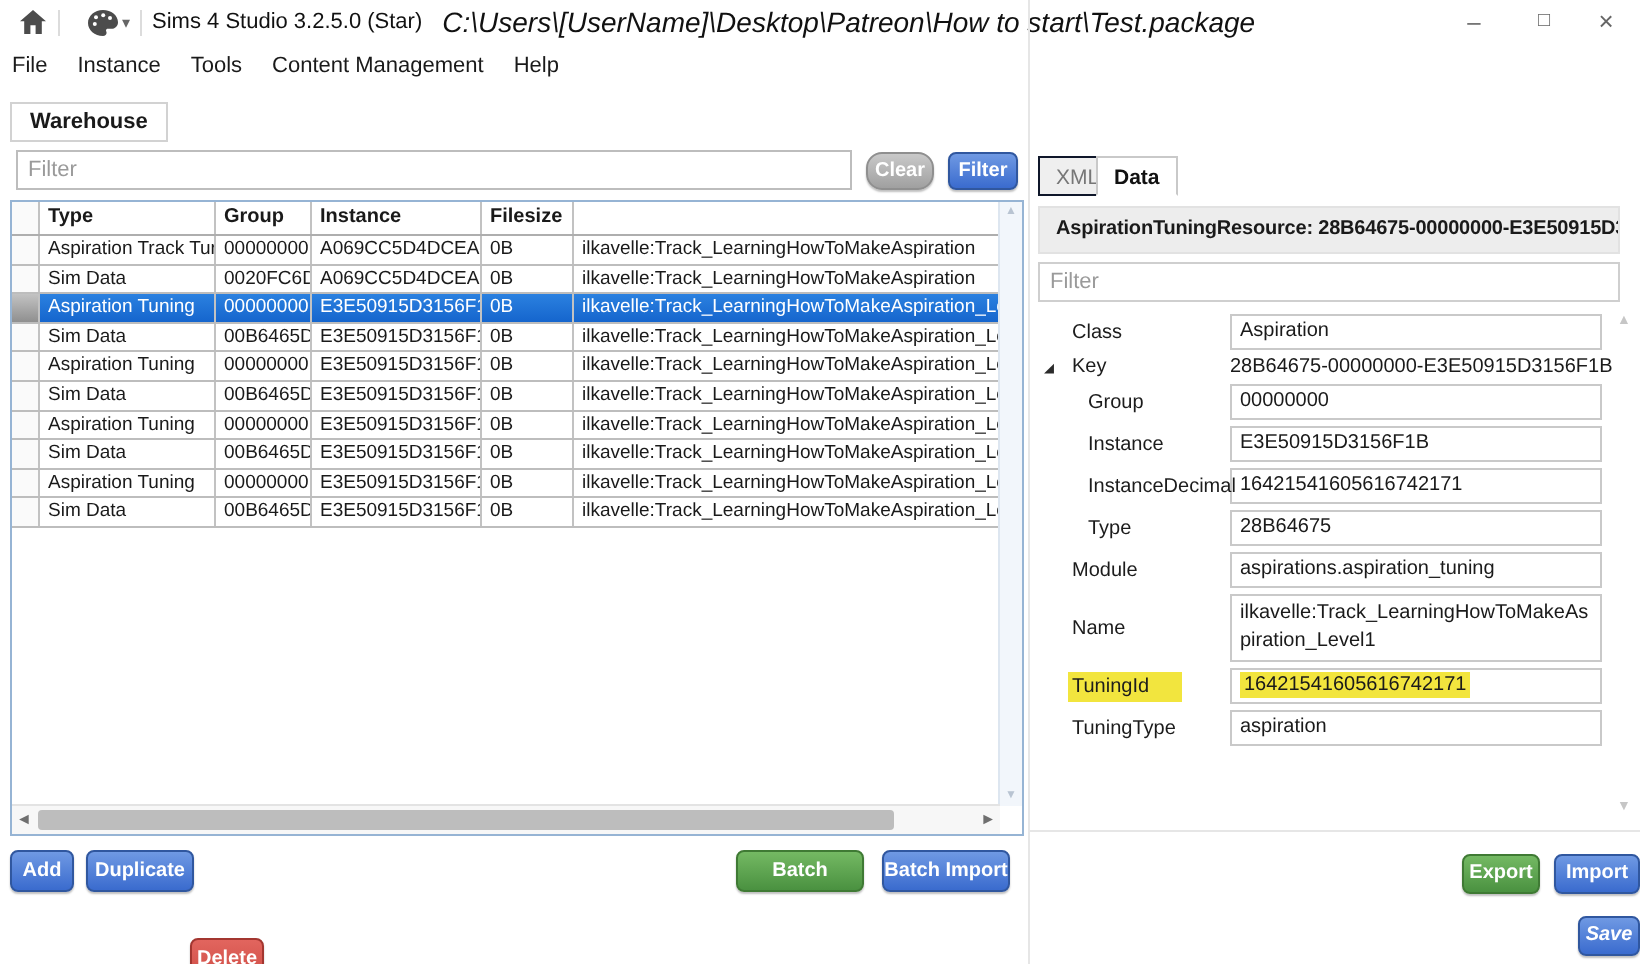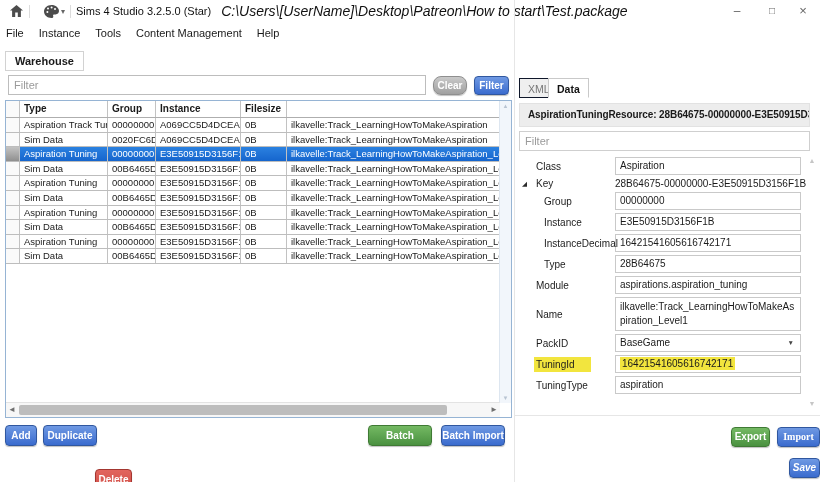--- a/index.html
+++ b/index.html
@@ -93,21 +93,21 @@
   .f-plain{font-size:10px;white-space:nowrap;}
   .f-select{display:flex;align-items:center;justify-content:space-between;}
   .dd-arrow{font-size:6.5px;color:#444;margin-right:2px;}
   .hl-text{background:#f2e53e;padding:1px 2px;}
   .r-vscroll{position:absolute;right:3px;top:157px;height:250px;width:12px;}
   .r-vscroll .arr{position:absolute;left:0;width:100%;text-align:center;font-size:7px;color:#c6c6c6;}
   .r-vscroll .arr.up{top:0;}
   .r-vscroll .arr.down{bottom:0;}
   .r-sep{position:absolute;left:0;right:0;top:415px;height:1px;background:#e6e6e6;}
   .btn-export{left:216px;top:427px;width:39px;height:20px;line-height:18px;}
-  .btn-import{left:262px;top:427px;width:43px;height:20px;line-height:18px;font-family:Liberation Serif, serif;}
+  .btn-import{left:262px;top:427px;width:43px;height:20px;line-height:18px;}
   .btn-save{left:274px;top:458px;width:31px;height:20px;line-height:18px;font-style:italic;}
 </style>
 </head>
 <body>
 
 <div class="titlebar">
   <span class="tb-icon tb-home">
     <svg width="13" height="12" viewBox="0 0 13 12">
         <path d="M6.5 0 L13 5.6 H10.9 V12 H7.8 V7.6 H5.2 V12 H2.1 V5.6 H0 Z" fill="#4c4c4c"></path>
       </svg>
@@ -285,27 +285,20 @@
       </div>
       <div class="f-row">
         <div class="f-label"><span>Module</span></div>
         <div class="f-box"><span>aspirations.aspiration_tuning</span></div>
       </div>
       <div class="f-row">
         <div class="f-label"><span>Name</span></div>
         <div class="f-box tall"><span>ilkavelle:Track_LearningHowToMakeAspiration_Level1</span></div>
       </div>
       <div class="f-row">
-        <div class="f-label"><span>PackID</span></div>
-        <div class="f-box f-select">
-          <span>BaseGame</span>
-          <span class="dd-arrow">▼</span>
-        </div>
-      </div>
-      <div class="f-row">
         <div class="f-label"><span class="hl-label">TuningId</span></div>
         <div class="f-box"><span class="hl-text">16421541605616742171</span></div>
       </div>
       <div class="f-row">
         <div class="f-label"><span>TuningType</span></div>
         <div class="f-box"><span>aspiration</span></div>
       </div>
     </div>
   <div class="r-vscroll">
     <span class="arr up">▲</span>

